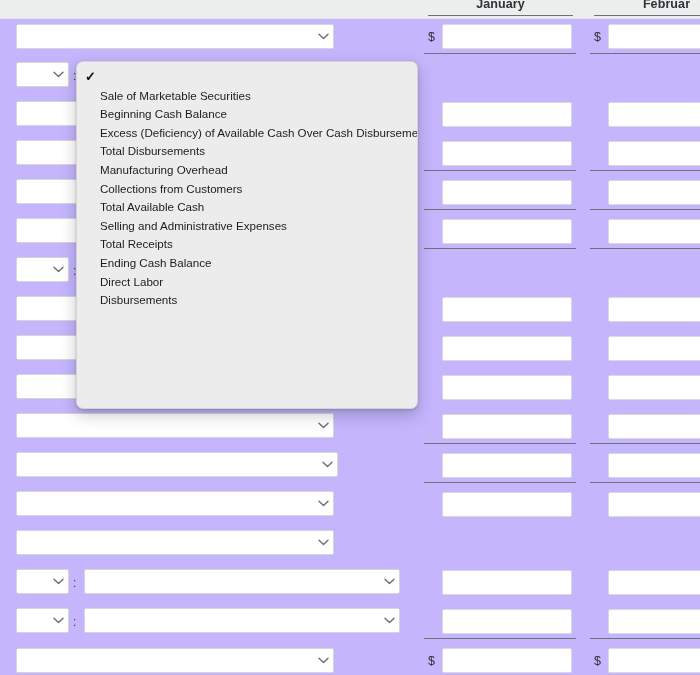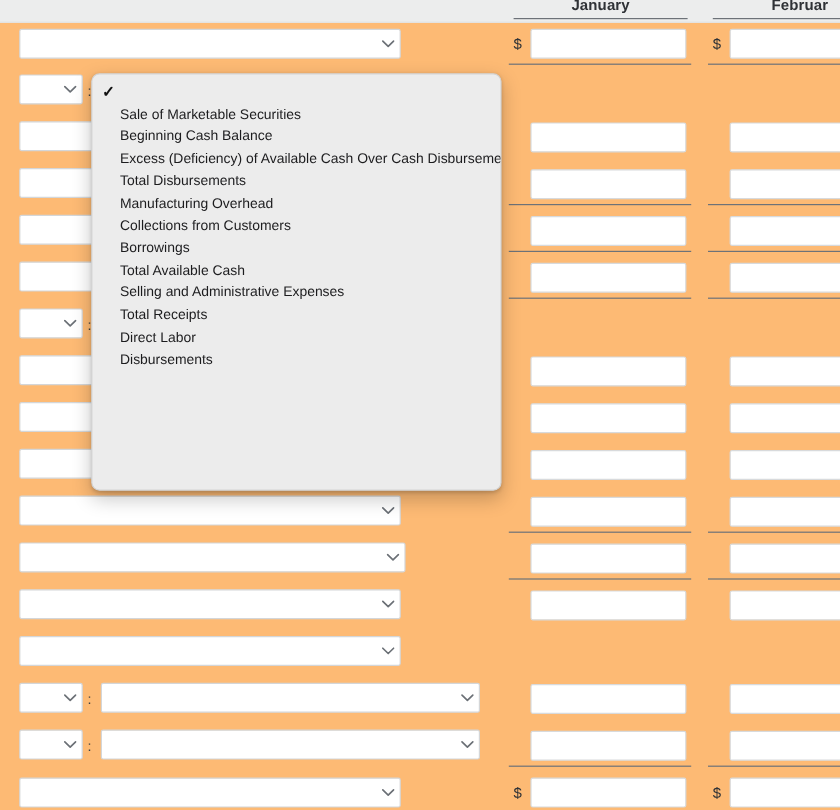--- a/index.html
+++ b/index.html
@@ -6,21 +6,21 @@
   html, body {
     margin: 0; padding: 0;
     width: 700px; height: 675px;
     background: #ffffff;
     font-family: "Liberation Sans", sans-serif;
     overflow: hidden;
   }
   #stage {
     position: relative;
     width: 700px; height: 675px;
-    background: #fdba74;
+    background: #c4b5fd;
   }
 
   
   .header-band {
     position: absolute; left: 0; top: 0;
     width: 700px; height: 19px;
     background: #eceded;
     border-bottom: 1px solid #e2e3e4;
   }
   .col-head {
@@ -300,21 +300,21 @@
   <input class="money" style="left: 608px; top: 648px; width: 130px;">
 
   <div class="popup" id="dropdown-popup">
       <div class="popup-item selected"><span class="popup-check">✓</span><span></span></div>
       <div class="popup-item"><span>Sale of Marketable Securities</span></div>
       <div class="popup-item"><span>Beginning Cash Balance</span></div>
       <div class="popup-item"><span>Excess (Deficiency) of Available Cash Over Cash Disbursements</span></div>
       <div class="popup-item"><span>Total Disbursements</span></div>
       <div class="popup-item"><span>Manufacturing Overhead</span></div>
       <div class="popup-item"><span>Collections from Customers</span></div>
-      <div class="popup-item"><span>Borrowings</span></div>
       <div class="popup-item"><span>Total Available Cash</span></div>
       <div class="popup-item"><span>Selling and Administrative Expenses</span></div>
       <div class="popup-item"><span>Total Receipts</span></div>
+      <div class="popup-item"><span>Ending Cash Balance</span></div>
       <div class="popup-item"><span>Direct Labor</span></div>
       <div class="popup-item"><span>Disbursements</span></div>
     </div>
 
 </div>
 
 </body></html>

